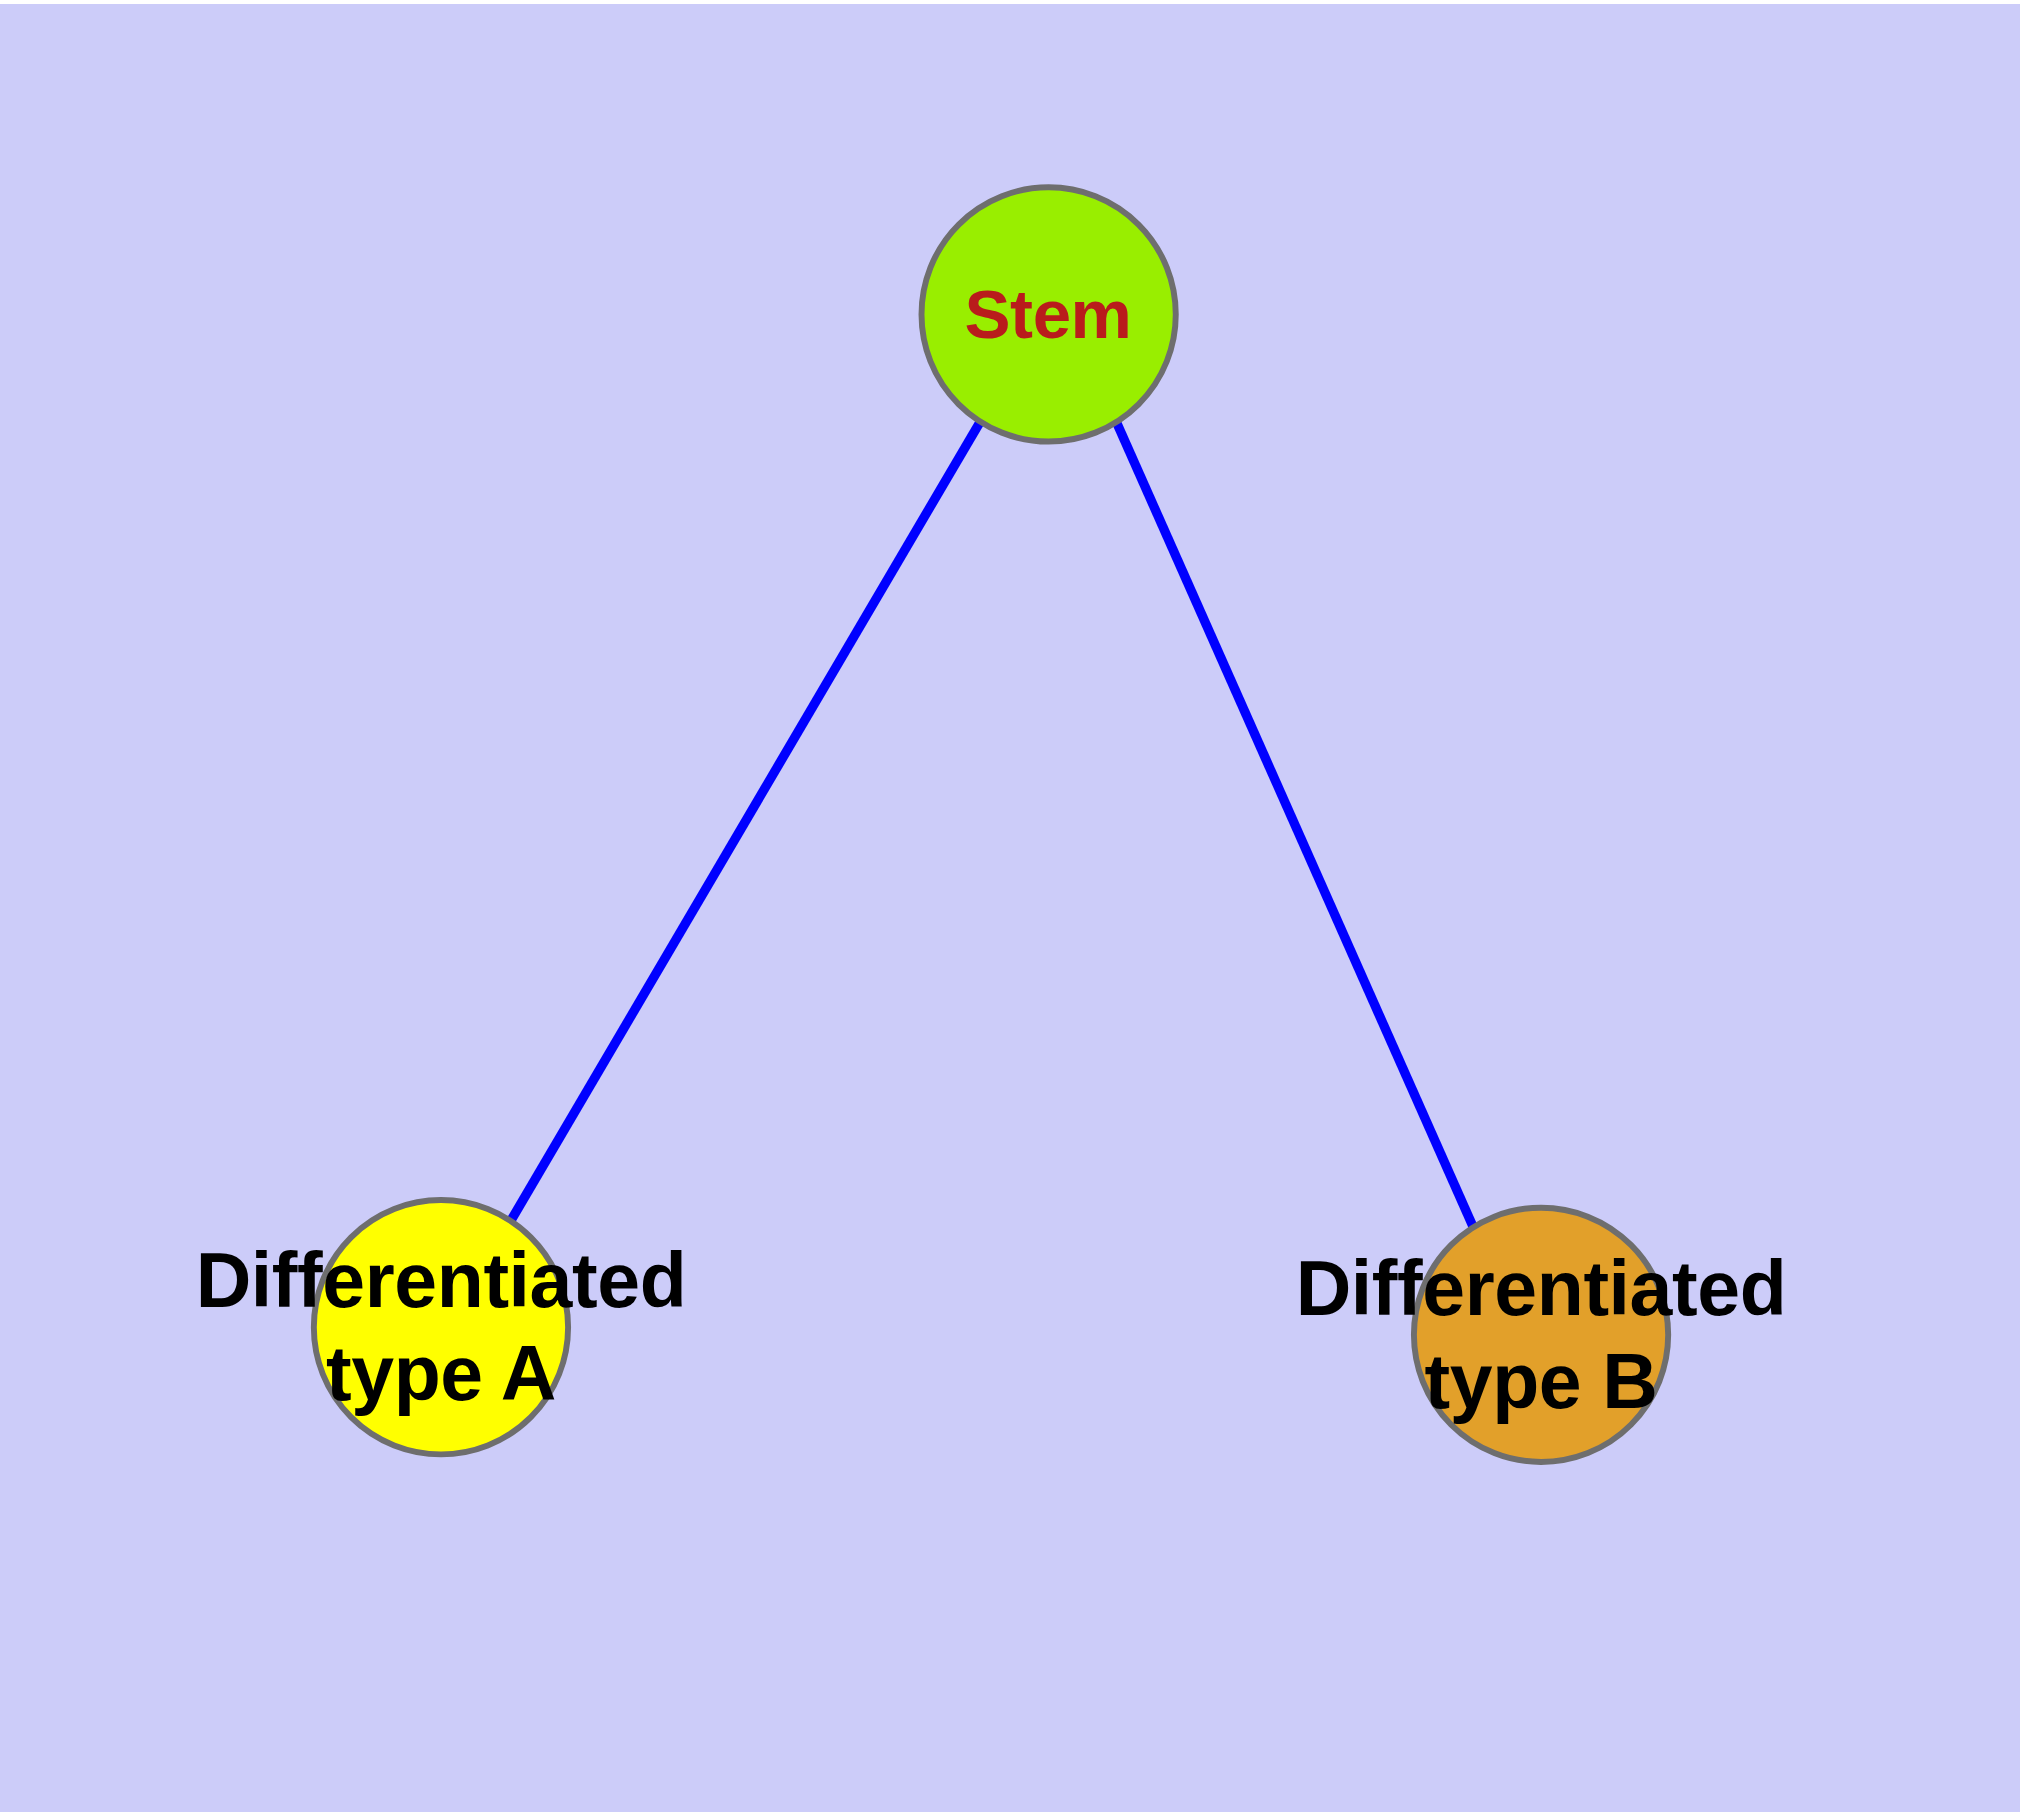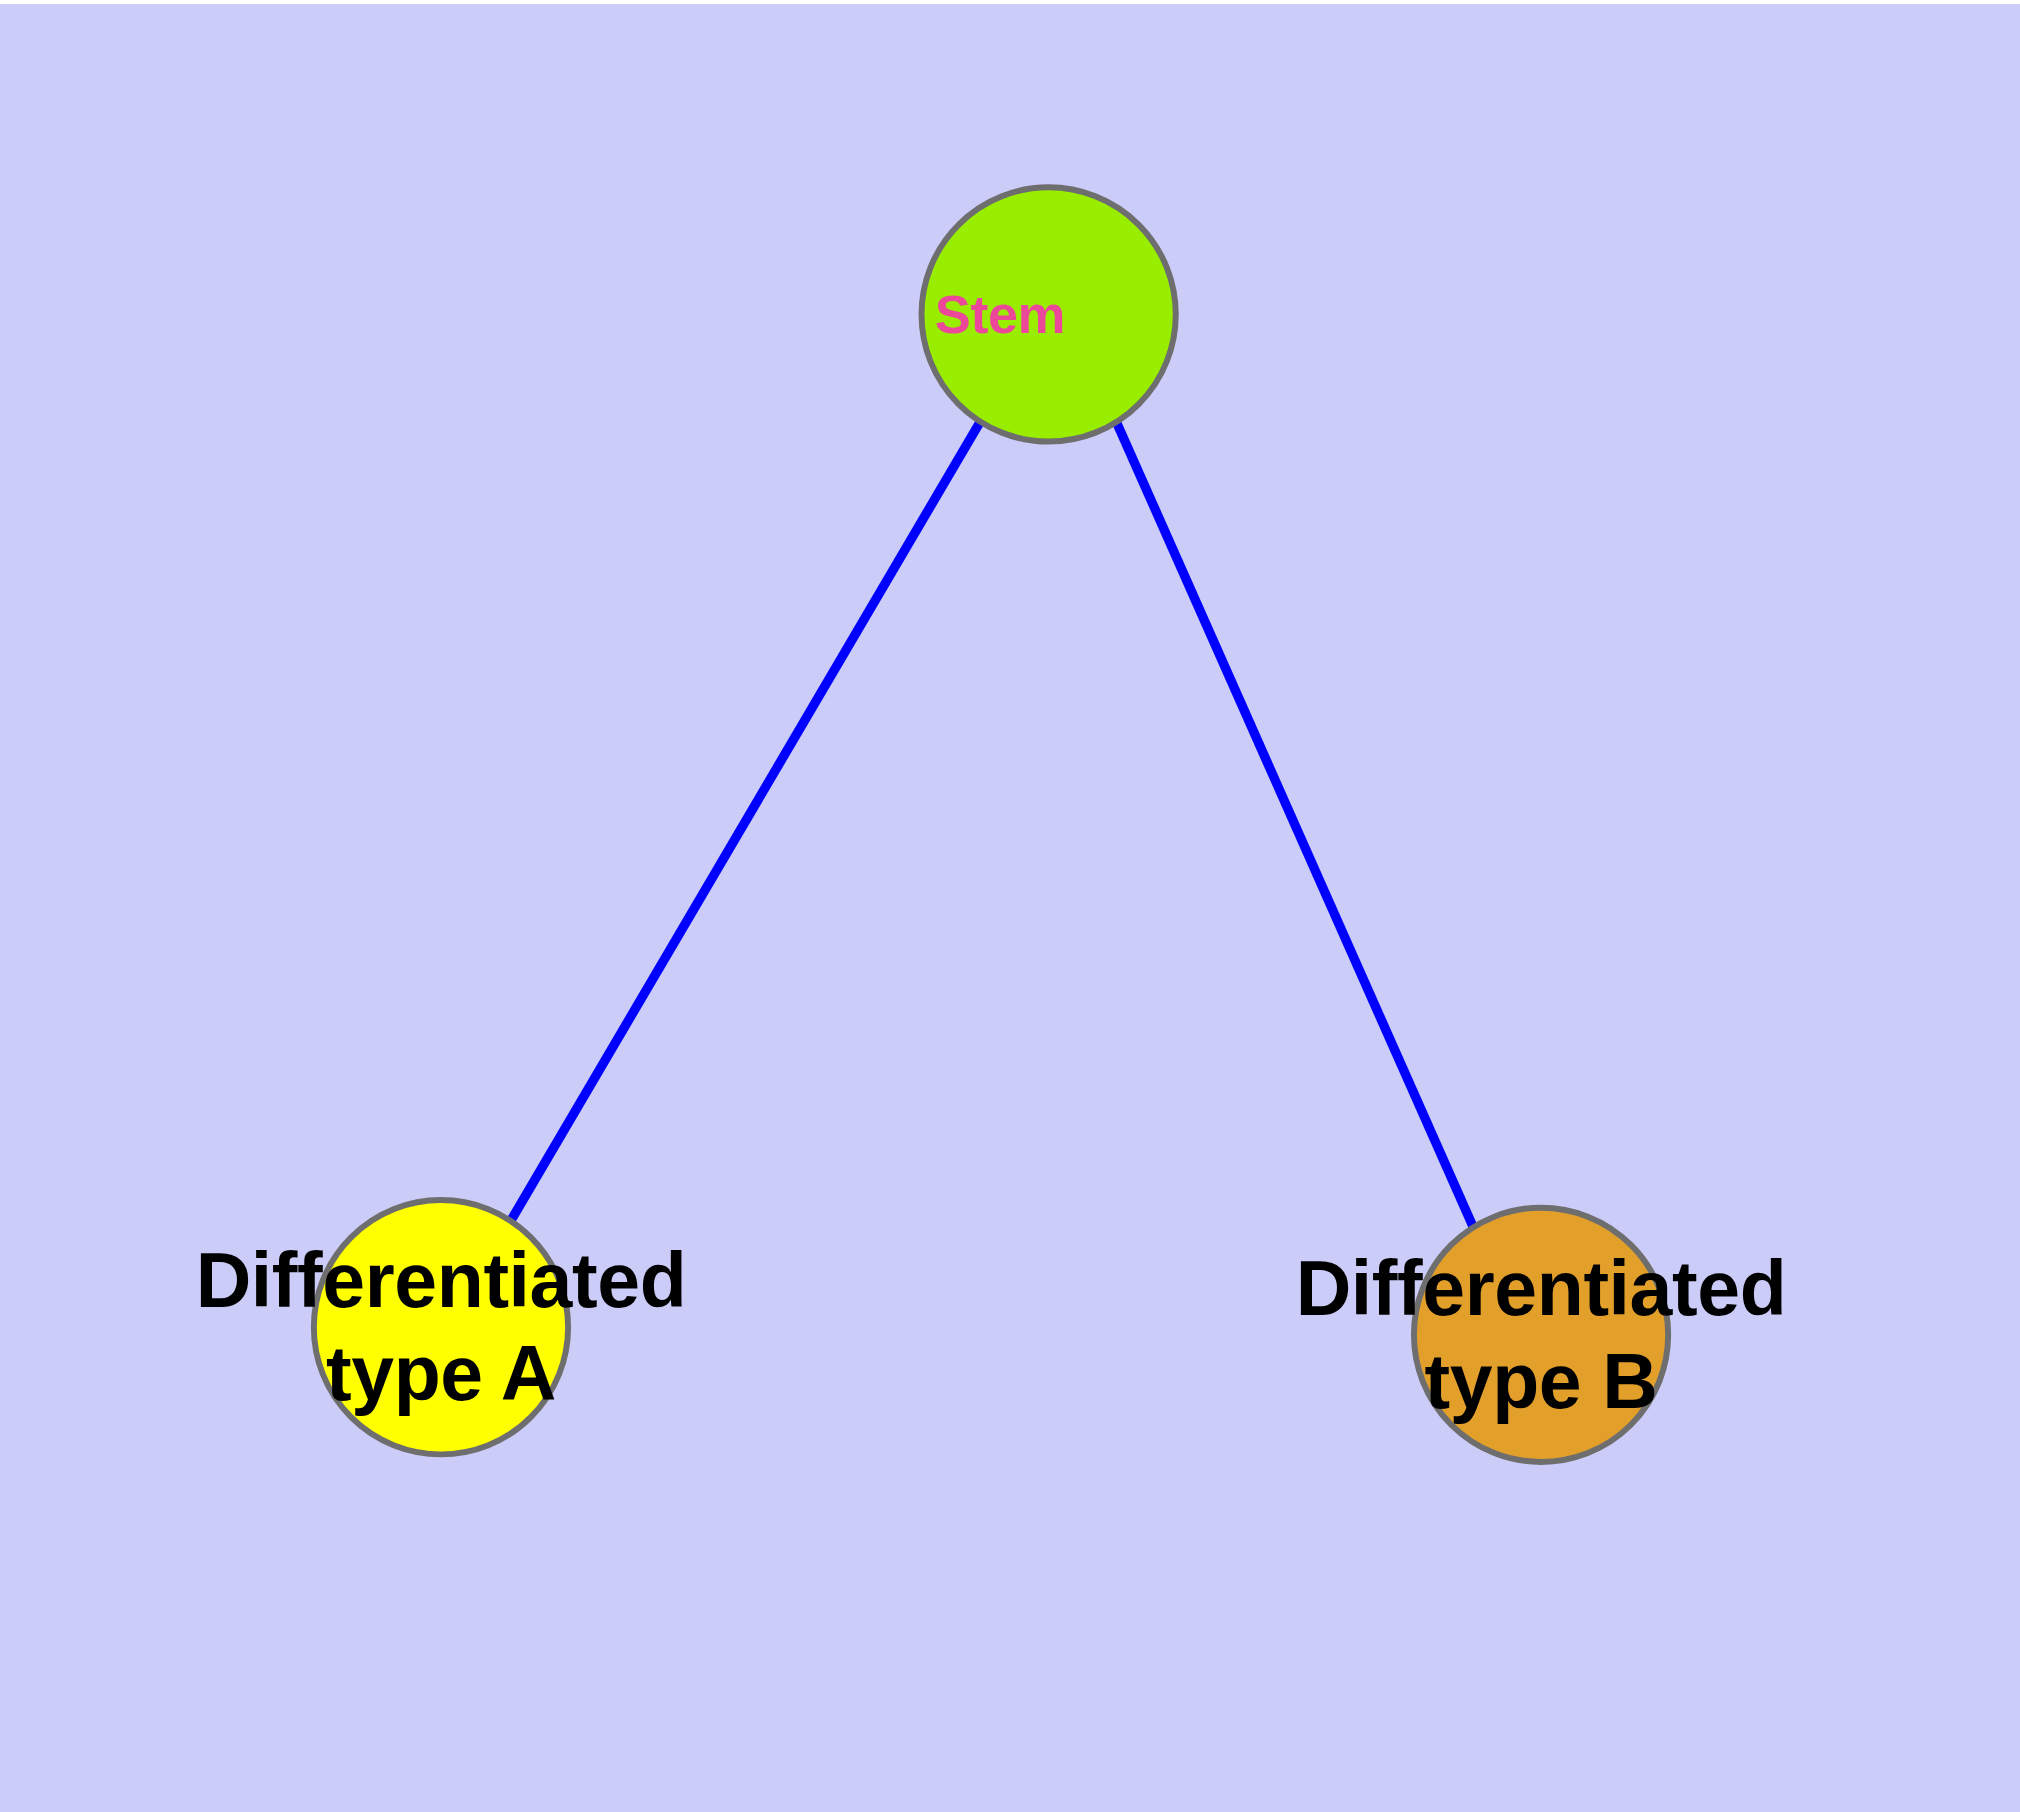--- a/index.html
+++ b/index.html
@@ -56,20 +56,20 @@
       <line stroke-linecap="butt" x1="1156" y1="498" x2="602" y2="1441" stroke="#0000ff" stroke-width="11"></line>
       <line stroke-linecap="butt" x1="1317" y1="498" x2="1738" y2="1448" stroke="#0000ff" stroke-width="11"></line>
     </g>
     <g>
       <circle cx="1237" cy="371" r="150" fill="#99ee00" stroke="#6e6e6e" stroke-width="7"></circle>
       <circle cx="520" cy="1566" r="150" fill="#ffff00" stroke="#6e6e6e" stroke-width="7"></circle>
       <circle cx="1818" cy="1575" r="150" fill="#e2a02a" stroke="#6e6e6e" stroke-width="7"></circle>
     </g>
   </svg>
 
-  <div class="node-label" style="left: 1000px; top: 314px; color: #ec4899; font-size: 54px;">Stem</div>
+  <div class="node-label" style="left: 1048px; top: 314px; color: #b91c1c; font-size: 69px;">Stem</div>
   <div class="node-label" style="left: 441px; top: 1327px; color: rgb(0, 0, 0); font-size: 77px;">Differentiated
 type A</div>
   <div class="node-label" style="left: 1541px; top: 1335px; color: rgb(0, 0, 0); font-size: 77px;">Differentiated
 type B</div>
 
 </div>
 
 
 </body></html>

